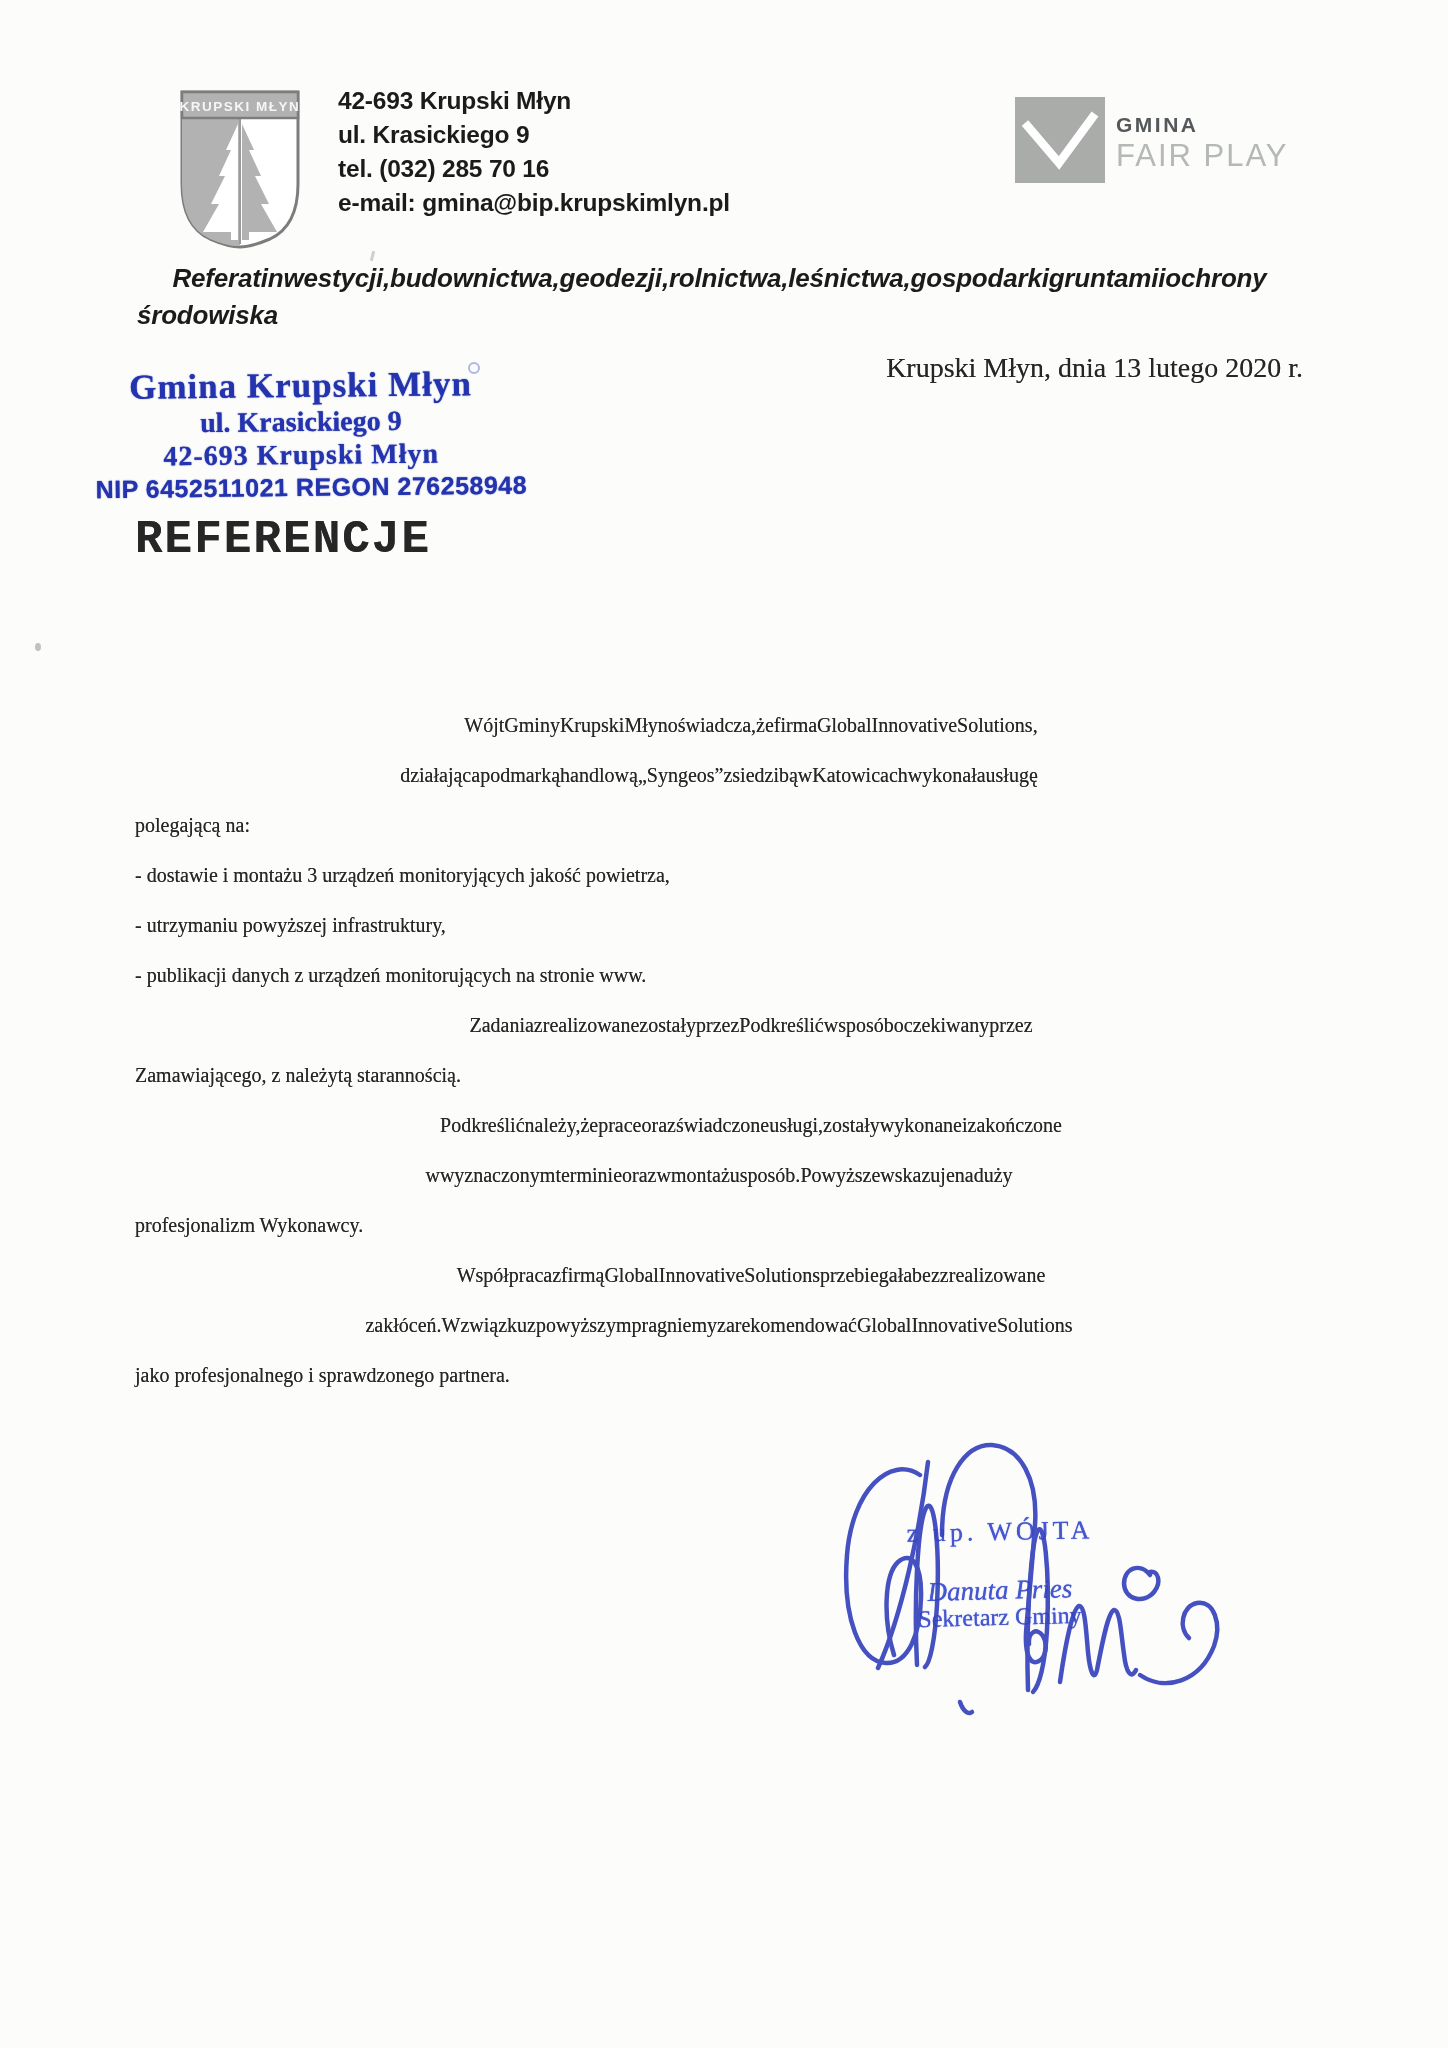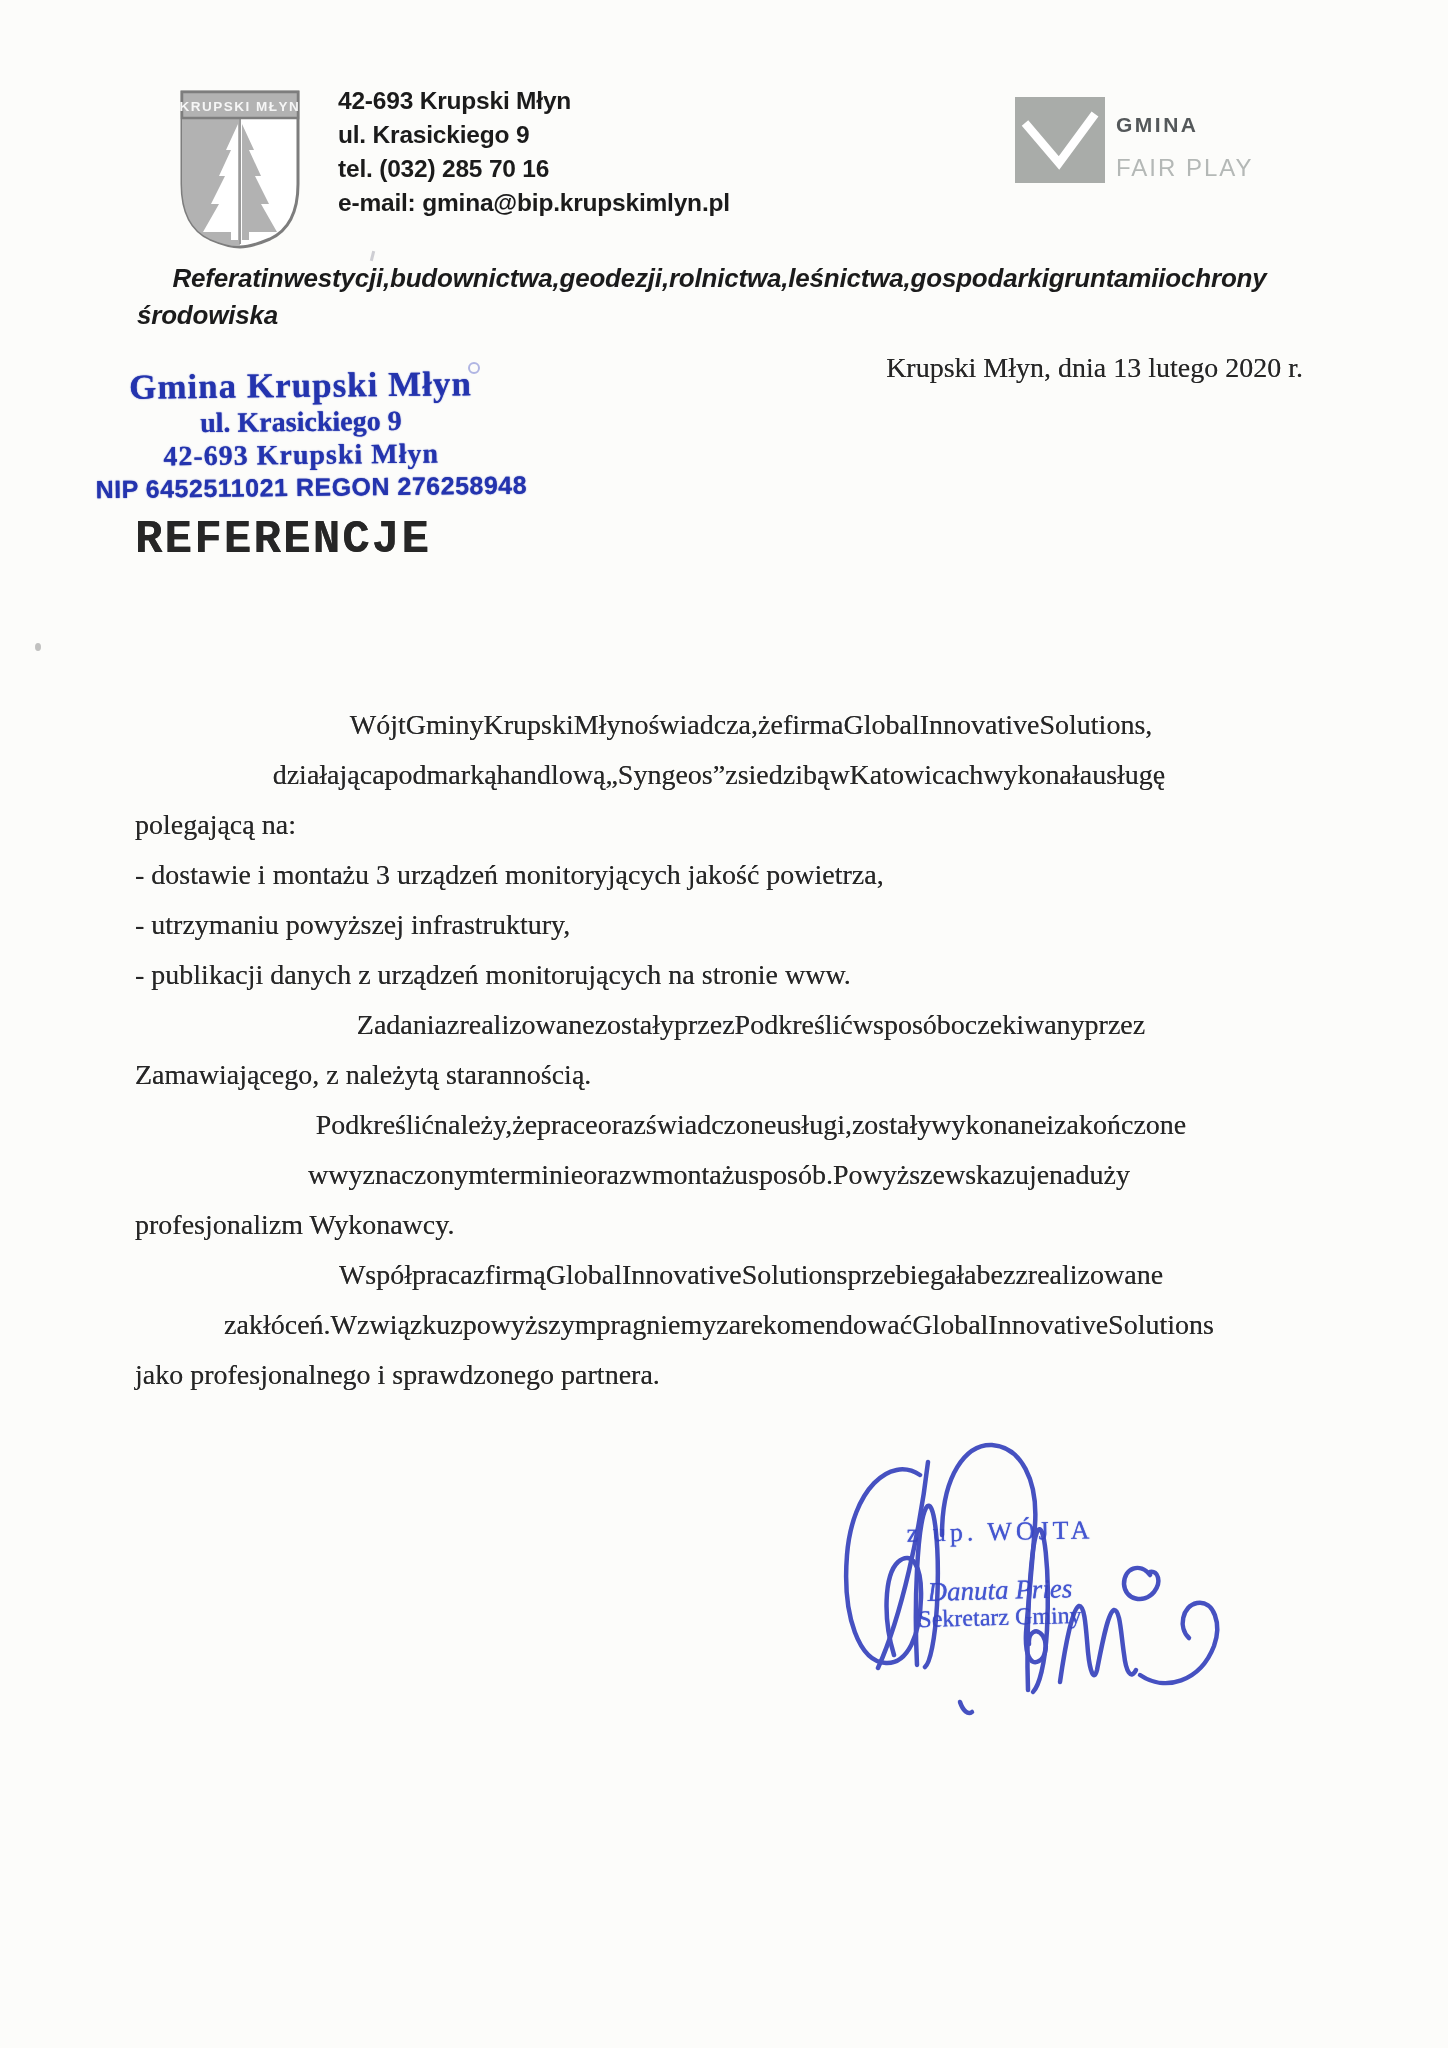--- a/index.html
+++ b/index.html
@@ -13,21 +13,21 @@
   
   .addr{
     left:338px; top:84px;
     font-family:"Liberation Sans", sans-serif; font-weight:bold;
     font-size:24.5px; line-height:34px; letter-spacing:-0.2px;
     color:var(--header_black,#1b1b1b);
   }
   .fp-square{left:1015px; top:97px; width:90px; height:86px; background:var(--fairplay_gray,#a9aca9);}
   .fp-text{left:1116px; top:113px; font-family:"Liberation Sans", sans-serif;}
   .fp-small{font-size:21px; letter-spacing:2.5px; color:var(--fairplay_text_dark,#54585a); font-weight:bold;}
-  .fp-large{font-size:24px; letter-spacing:2px; color:var(--fairplay_text_light,#b4b8b6); margin-top:17px;}
+  .fp-large{font-size:31px; letter-spacing:2px; color:var(--fairplay_text_light,#b4b8b6); margin-top:1px;}
 
   .dept{
     left:137px; top:260px; width:1165px;
     font-family:"Liberation Sans", sans-serif; font-weight:bold; font-style:italic;
     font-size:26px; line-height:37px; letter-spacing:-0.2px;
     color:var(--header_black,#1b1b1b);
   }
 
   
   .stamp{
@@ -44,21 +44,21 @@
   .dateline{left:135px; top:352px; width:1168px; text-align:right; font-size:28px; text-shadow:0 0 .4px rgba(40,40,40,.7);}
 
   .title{
     left:135px; top:514px; width:1168px; 
     font-weight:bold; font-size:46px; letter-spacing:2px;
     text-shadow:0 0 .6px rgba(30,30,30,.8);
     font-family:Liberation Mono, monospace;
   }
 
   
-  .body{left:135px; top:700px; width:1168px; font-size:28px; text-shadow:0 0 .4px rgba(40,40,40,.7);}
+  .body{left:135px; top:700px; width:1168px; font-size:20px; text-shadow:0 0 .4px rgba(40,40,40,.7);}
   .body .line{height:50px; line-height:50px; white-space:nowrap;}
   .jl{display:flex; justify-content:center;}
   .jl span{white-space:nowrap;}
   .jl.indent{padding-left:64px;}
 
   
   .sig{left:820px; top:1420px; width:470px; height:330px;}
   .sig svg{position:absolute; left:0; top:0;}
   .sigtext{position:absolute; text-align:center; color:var(--sig_stamp_blue,#4355cf); text-shadow:0 0 1px currentColor;}
   .swojta{left:75px; top:97px;  width:210px; font-size:26px; letter-spacing:4px; transform:rotate(-1deg);}

